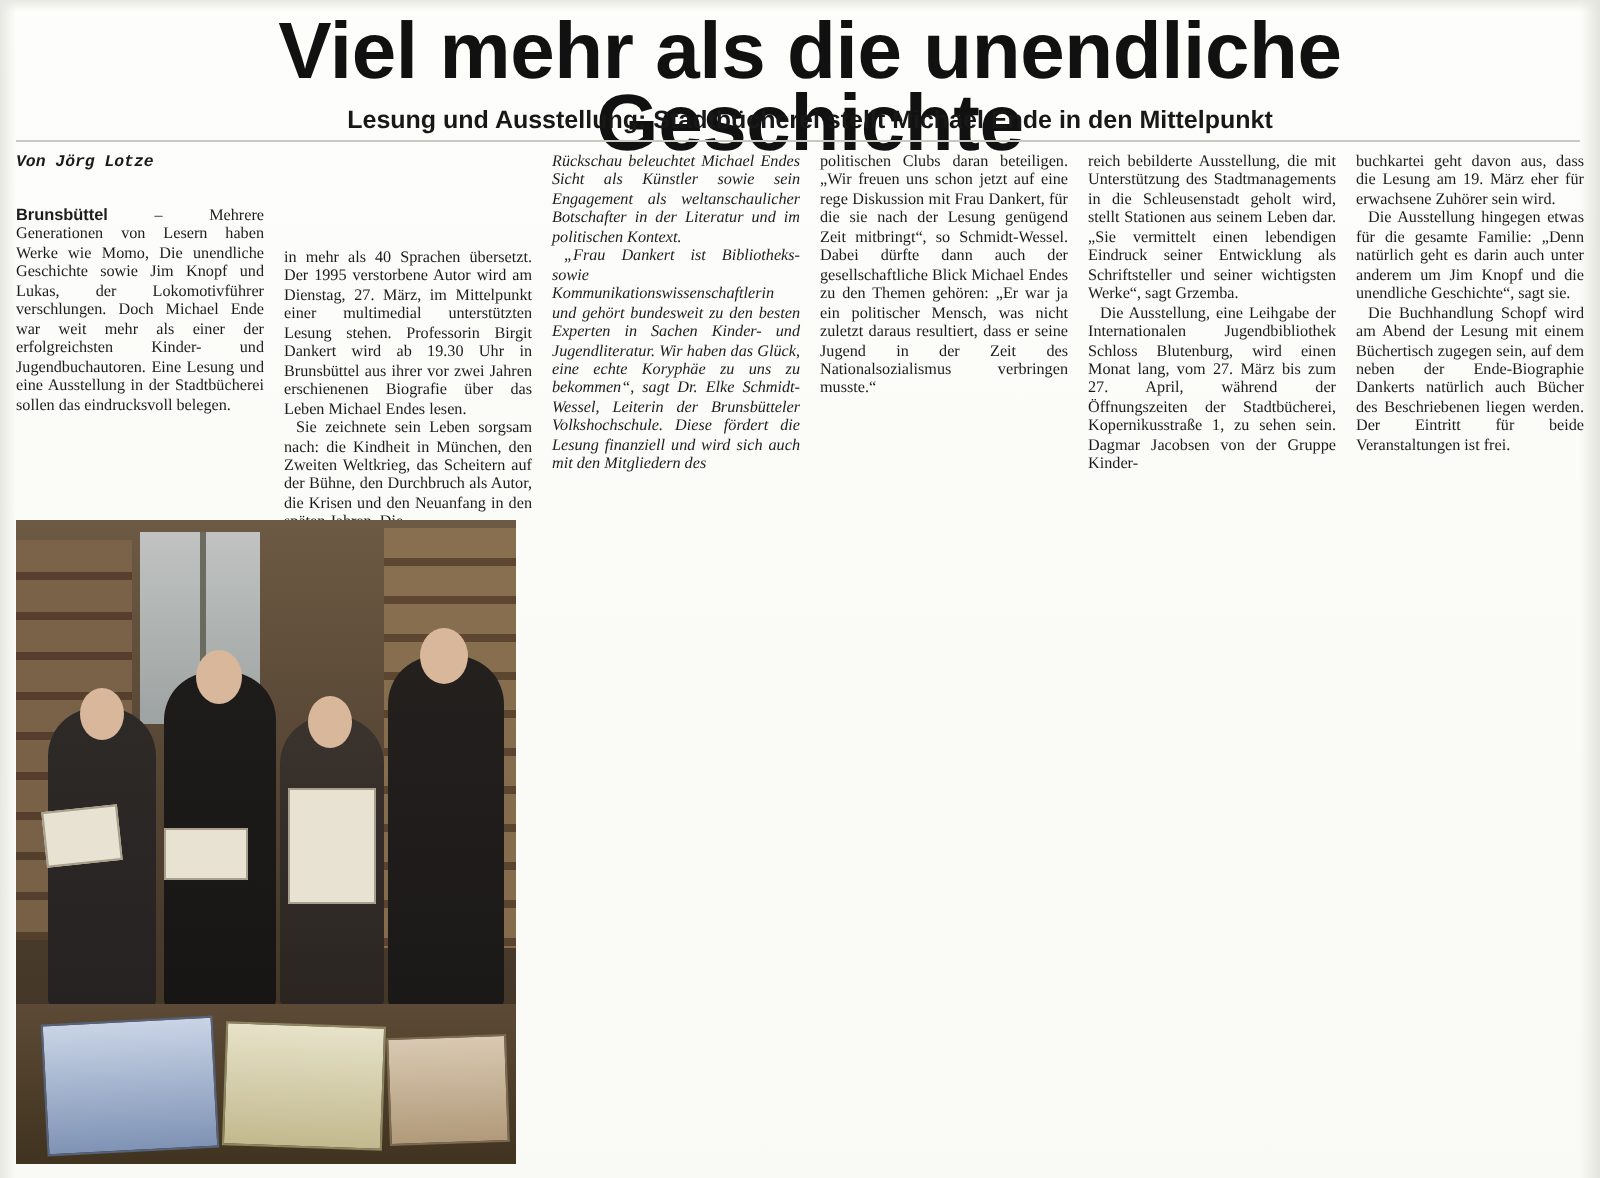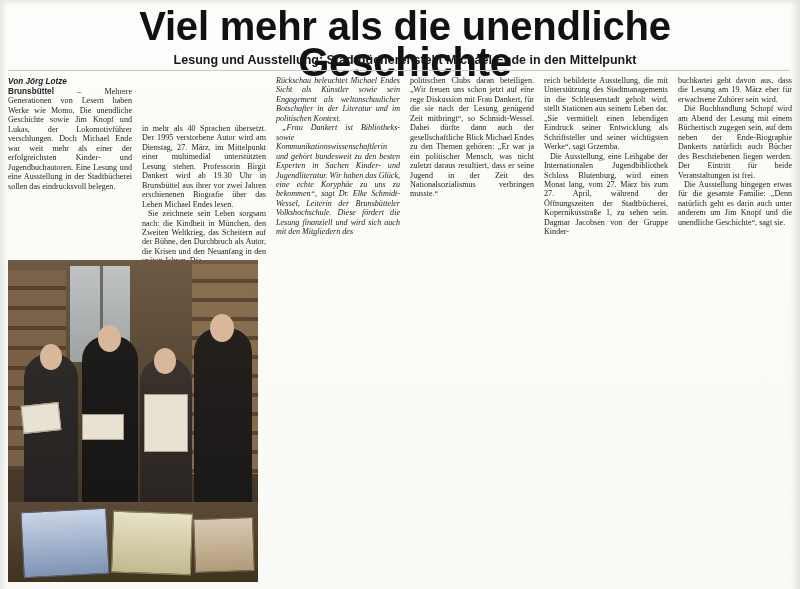--- a/index.html
+++ b/index.html
@@ -69,27 +69,27 @@
   .rule {
     position: absolute;
     left: 8px;
     right: 10px;
     top: 70px;
     height: 1px;
     background: #c9c9c4;
   }
 
   .byline {
-    font-family: Liberation Sans, sans-serif;
+    font-family: Liberation Mono, monospace;
     font-style: italic;
     font-weight: bold;
     font-size: 8.2px;
     line-height: 11px;
     color: #1a1a1a;
-    margin-bottom: 0;
+    margin-bottom: 16px;
   }
 
   .cols {
     position: absolute;
     left: 8px;
     top: 76px;
     width: 784px;
     height: 505px;
   }
   .col {
@@ -262,22 +262,22 @@
       <p class="first">politischen Clubs daran beteiligen. „Wir freuen uns schon jetzt auf eine rege Diskussion mit Frau Dankert, für die sie nach der Lesung genügend Zeit mitbringt“, so Schmidt-Wessel. Dabei dürfte dann auch der gesellschaftliche Blick Michael Endes zu den Themen gehören: „Er war ja ein politischer Mensch, was nicht zuletzt daraus resultiert, dass er seine Jugend in der Zeit des Nationalsozialismus verbringen musste.“</p>
     </div>
 
     <div class="col" id="col5">
       <p class="first">reich bebilderte Ausstellung, die mit Unterstützung des Stadtmanagements in die Schleusenstadt geholt wird, stellt Stationen aus seinem Leben dar. „Sie vermittelt einen lebendigen Eindruck seiner Entwicklung als Schriftsteller und seiner wichtigsten Werke“, sagt Grzemba.</p>
       <p>Die Ausstellung, eine Leihgabe der Internationalen Jugendbibliothek Schloss Blutenburg, wird einen Monat lang, vom 27. März bis zum 27. April, während der Öffnungszeiten der Stadtbücherei, Kopernikusstraße 1, zu sehen sein. Dagmar Jacobsen von der Gruppe Kinder-</p>
     </div>
 
     <div class="col" id="col6">
       <p class="first">buchkartei geht davon aus, dass die Lesung am 19. März eher für erwachsene Zuhörer sein wird.</p>
+      <p>Die Ausstellung hingegen etwas für die gesamte Familie: „Denn natürlich geht es darin auch unter anderem um Jim Knopf und die unendliche Geschichte“, sagt sie.</p>
       <p>Die Buchhandlung Schopf wird am Abend der Lesung mit einem Büchertisch zugegen sein, auf dem neben der Ende-Biographie Dankerts natürlich auch Bücher des Beschriebenen liegen werden. Der Eintritt für beide Veranstaltungen ist frei.</p>
-      <p>Die Ausstellung hingegen etwas für die gesamte Familie: „Denn natürlich geht es darin auch unter anderem um Jim Knopf und die unendliche Geschichte“, sagt sie.</p>
     </div>
 
   </div>
 
   <div class="photo">
     <div class="room-bg"></div>
     <div class="shelf-left"></div>
     <div class="shelf-right"></div>
     <div class="window"></div>
 

